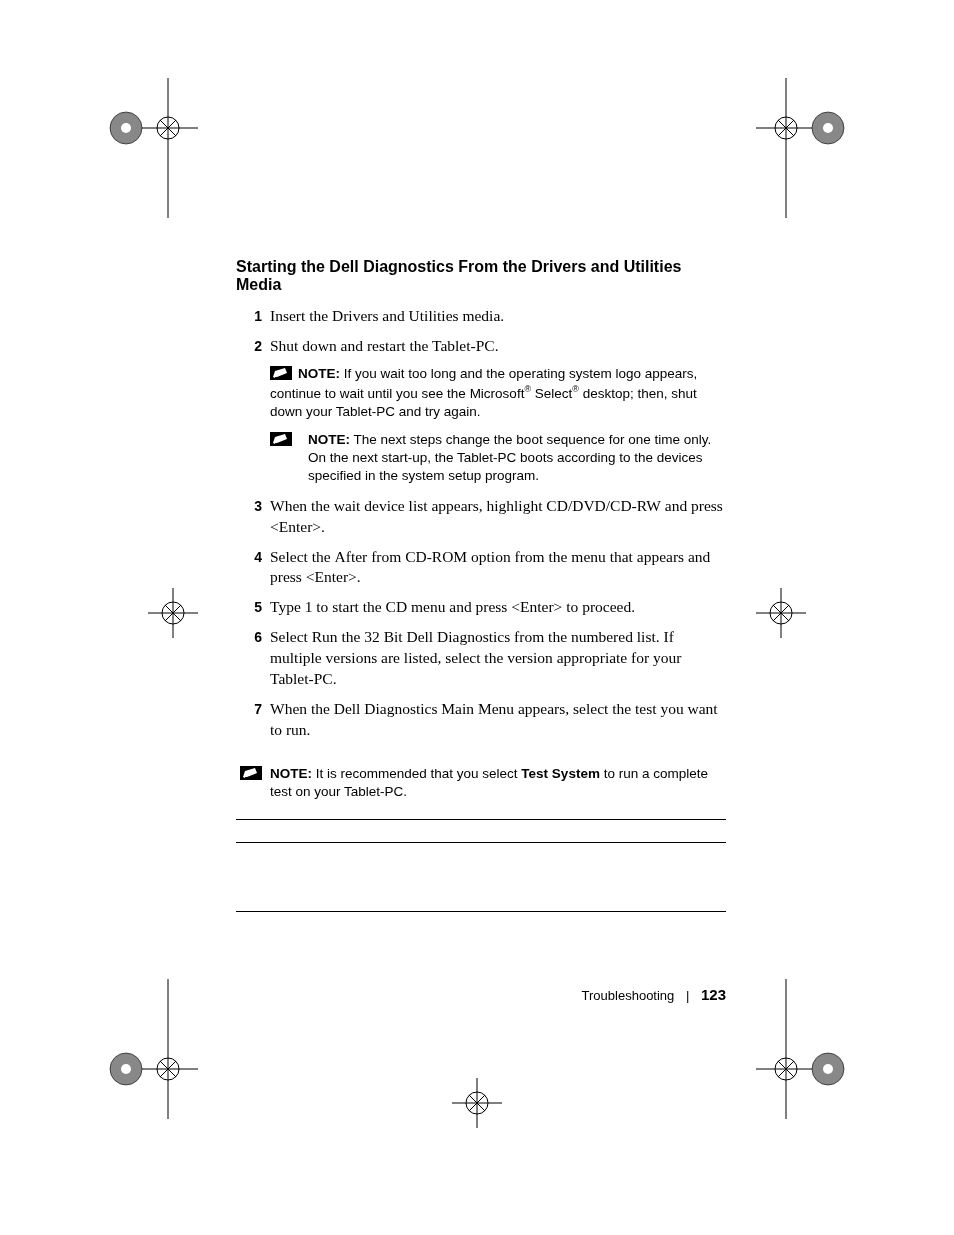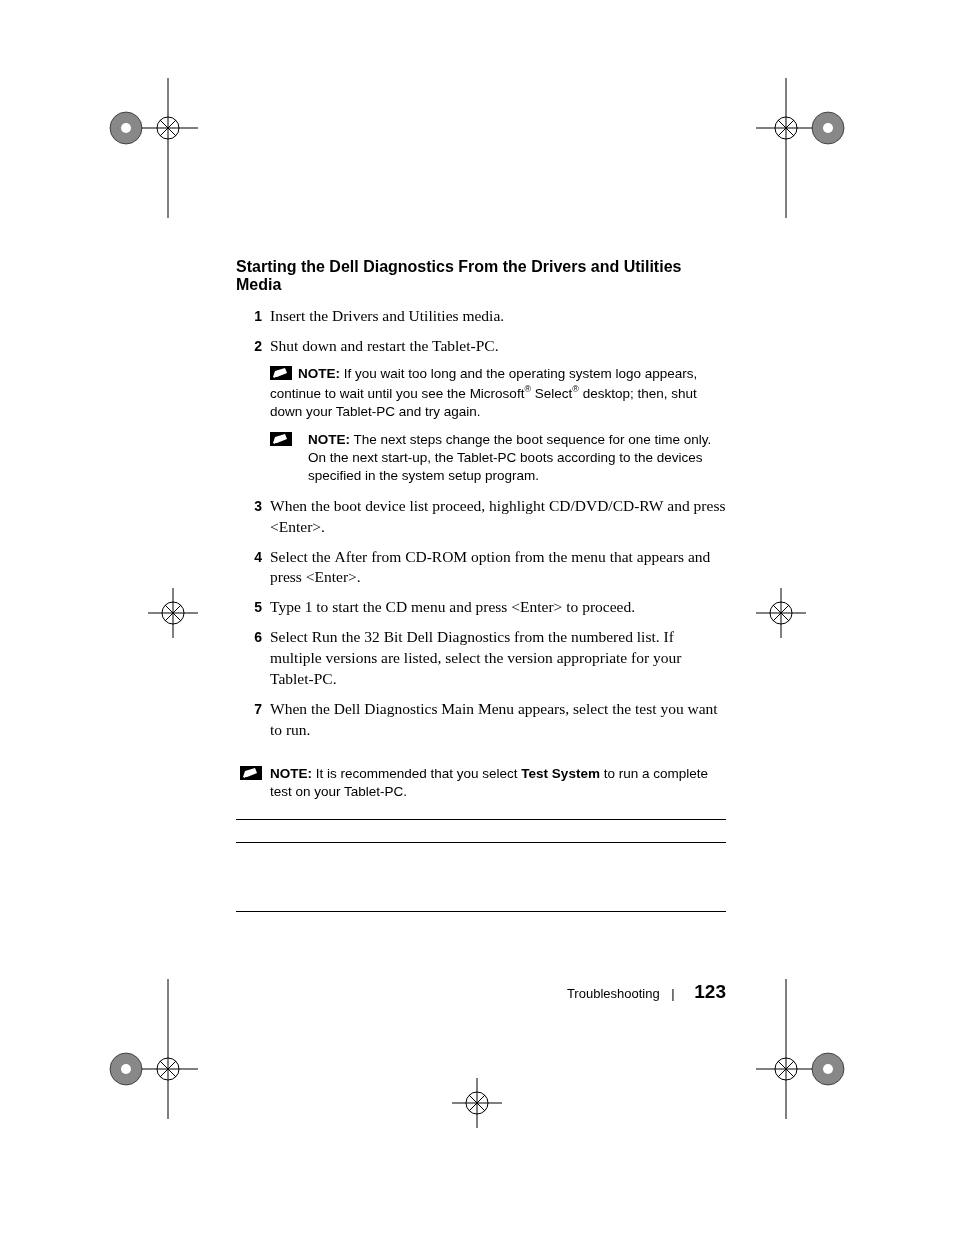--- a/index.html
+++ b/index.html
@@ -98,21 +98,21 @@
   }
   .hr-group { margin-top: 12px; }
   .hr-group .hr-line { margin-bottom: 22px; }
   .footer {
     position: absolute;
     bottom: 194px;
     right: 228px;
     font-family: Arial, Helvetica, sans-serif;
     font-size: 13px;
   }
-  .footer .pnum { font-weight: bold; font-size: 19px; margin-left: 8px;}
+  .footer .pnum { font-weight: bold; font-size: 15px; margin-left: 0;}
 
   
   .regmark { position: absolute; }
   .regmark svg { display: block; }
 </style>
 </head>
 <body>
 
 <div class="page">
 
@@ -225,21 +225,21 @@
                 <rect x="0" y="0" width="22" height="14" fill="#000"></rect>
                 <path d="M3 11 L5 5 L15 2 L17 7 L7 11 Z" fill="#fff"></path>
                 <path d="M3 11 L6 9 L5 12 Z" fill="#fff"></path>
               </svg>
           </span>
           <span class="note-label">NOTE:</span><span> The next steps change the boot sequence for one time only. On the next start-up, the Tablet-PC boots according to the devices specified in the system setup program.</span>
         </div>
       </li>
       <li>
         <span class="num">3</span>
-        <span><span>When the boot device list proceed, highlight </span><span class="bold-serif">CD/DVD/CD-RW</span><span> and press &lt;Enter&gt;.</span></span>
+        <span><span>When the wait device list appears, highlight </span><span class="bold-serif">CD/DVD/CD-RW</span><span> and press &lt;Enter&gt;.</span></span>
       </li>
       <li>
         <span class="num">4</span>
         <span><span>Select the </span><span class="bold-serif">After from CD-ROM</span><span> option from the menu that appears and press &lt;Enter&gt;.</span></span>
       </li>
       <li>
         <span class="num">5</span>
         <span>Type 1 to start the CD menu and press &lt;Enter&gt; to proceed.</span>
       </li>
       <li>

